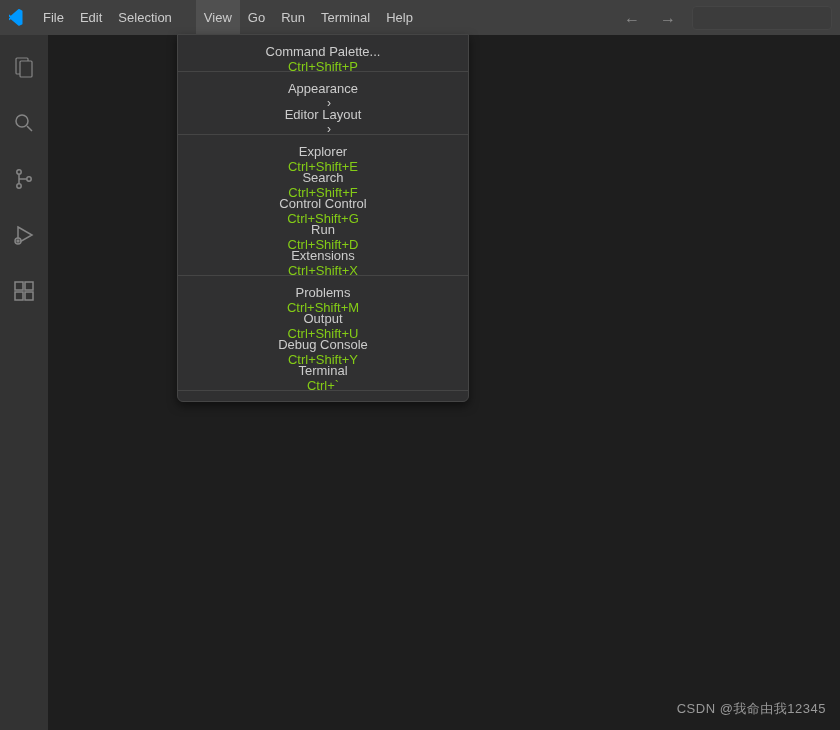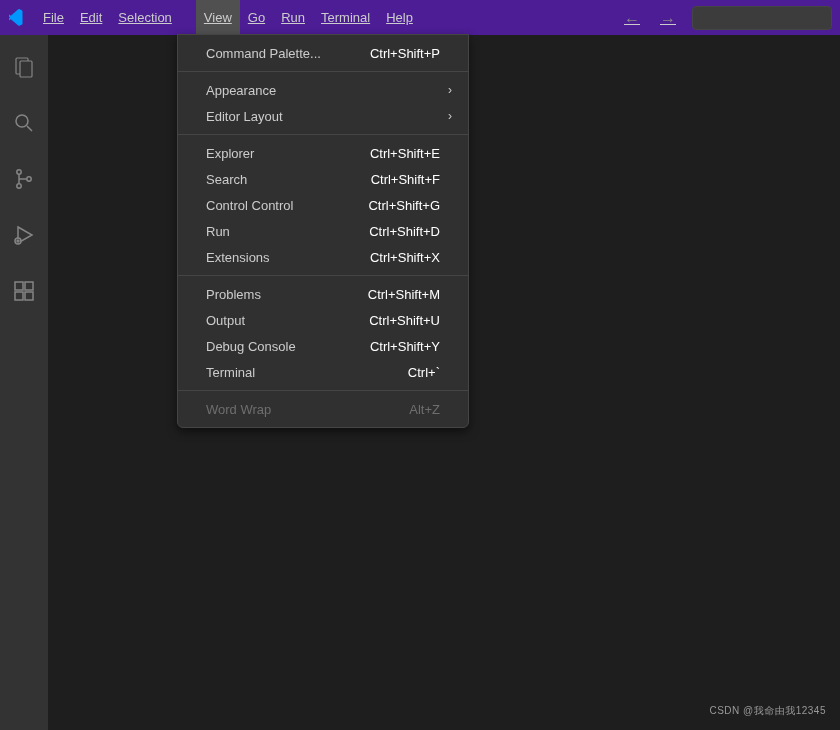--- a/index.html
+++ b/index.html
@@ -12,25 +12,24 @@
     body {
       width: 840px;
       height: 730px;
       background: #1e1e1e;
       color: #cccccc;
       overflow: hidden;
       position: relative;
     }
     .titlebar {
       height: 35px;
-      background: #4c1d95;
-      display: flex;
-      align-items: center;
-      font-size: 13px;
-      text-decoration: underline;
+      background: #404040;
+      display: flex;
+      align-items: center;
+      font-size: 13px;
     }
     .app-icon {
       width: 35px;
       height: 35px;
       display: flex;
       align-items: center;
       justify-content: center;
     }
     .menubar {
       display: flex;
@@ -109,48 +108,49 @@
     }
     .dropdown-item {
       display: flex;
       justify-content: space-between;
       align-items: center;
       padding: 4px 28px 4px 28px;
       font-size: 13px;
       color: #cccccc;
       cursor: pointer;
       height: 26px;
+      flex-direction: column;
     }
     .dropdown-item.disabled {
       color: #6e6e6e;
       cursor: default;
     }
     .dropdown-item .shortcut {
-      color: #ffffff;
+      color: #84cc16;
       font-size: 13px;
     }
     .dropdown-item.disabled .shortcut {
       color: #6e6e6e;
     }
     .dropdown-item .chevron {
       color: #cccccc;
       font-size: 12px;
       margin-right: -12px;
     }
     .dropdown-separator {
       height: 1px;
       background: #454545;
       margin: 5px 0;
     }
     .watermark {
       position: absolute;
       bottom: 12px;
       right: 14px;
       color: #999999;
-      font-size: 10px;
+      font-size: 13px;
       letter-spacing: 0.5px;
       margin-left: 29px;
     }
   </style>
 </head>
 <body>
 
 <div class="titlebar">
   <div class="app-icon">
     <svg width="18" height="18" viewBox="0 0 24 24">
@@ -261,19 +261,15 @@
     </div>
     <div class="dropdown-item">
       <span>Debug Console</span>
       <span class="shortcut">Ctrl+Shift+Y</span>
     </div>
     <div class="dropdown-item">
       <span>Terminal</span>
       <span class="shortcut">Ctrl+`</span>
     </div>
     <div class="dropdown-separator"></div>
-    <div class="dropdown-item disabled">
-      <span>Word Wrap</span>
-      <span class="shortcut">Alt+Z</span>
-    </div>
   </div>
 
 <div class="watermark">CSDN @我命由我12345</div>
 
 </body></html>

